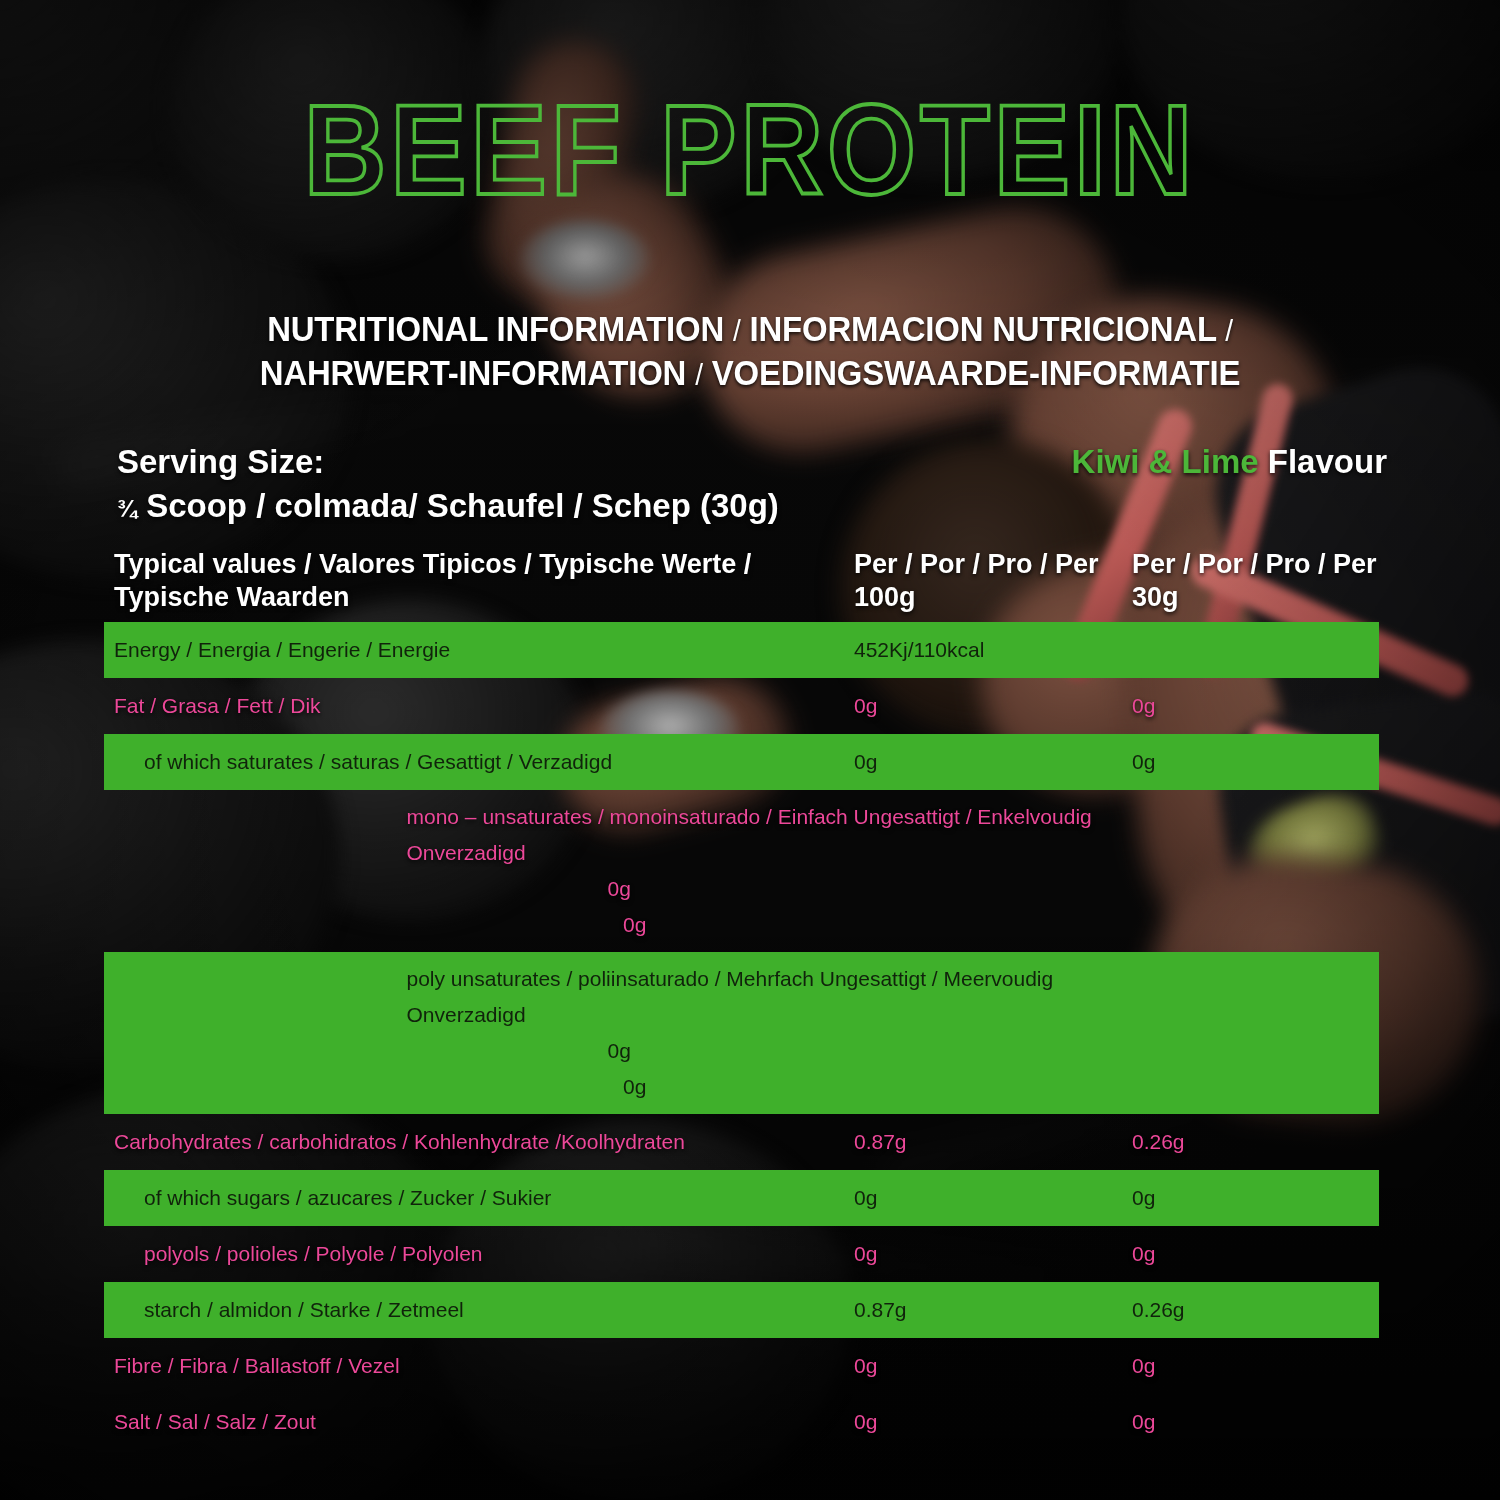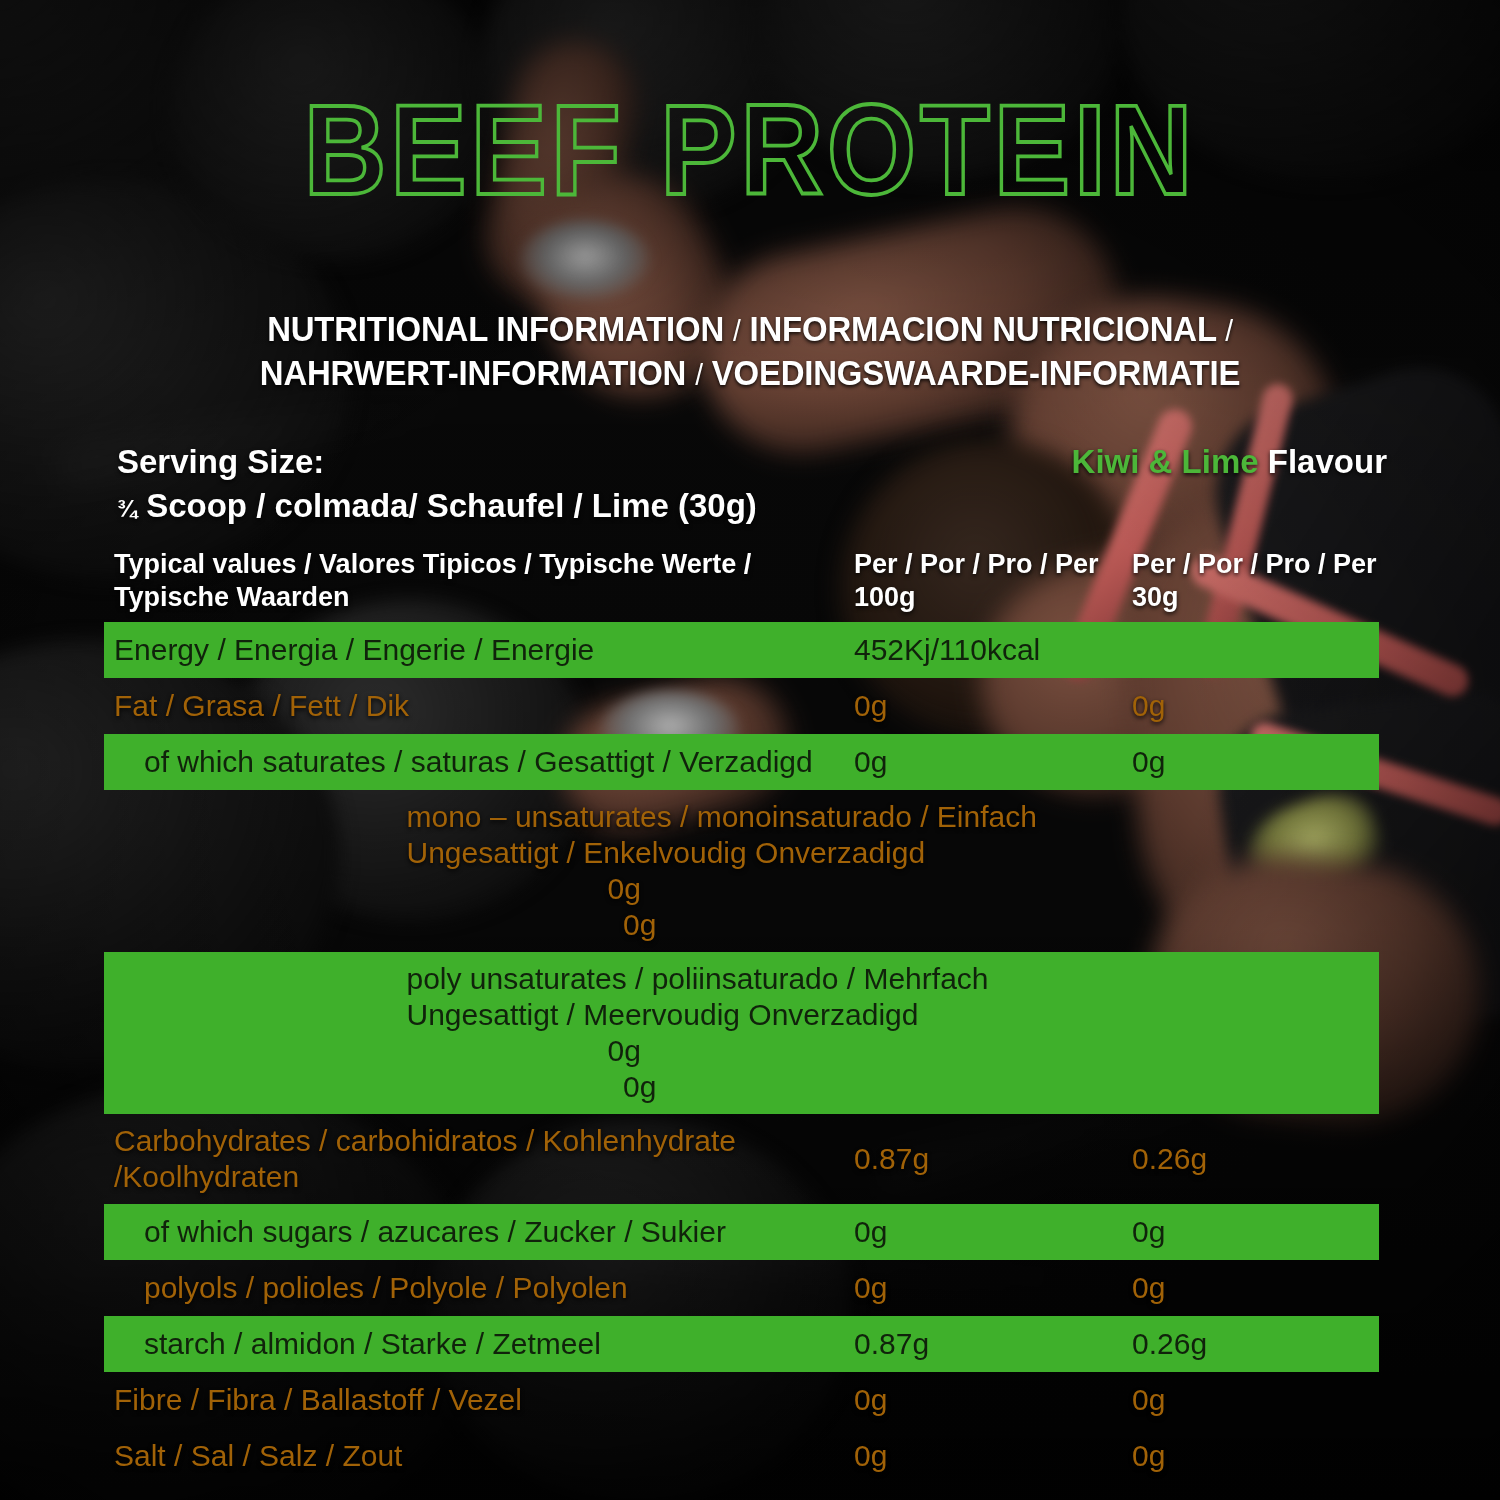--- a/index.html
+++ b/index.html
@@ -126,26 +126,26 @@
     padding:0 0 8px 10px;
     text-shadow:0 2px 4px rgba(0,0,0,0.85);
   }
   .thead .c-name { width:740px; padding-right:10px; }
   .thead .c-v1   { width:278px; }
   .thead .c-v2   { width:247px; }
 
   .row {
     display:flex; align-items:center;
     min-height:56px;
-    font-size:30px;
+    font-size:21px;
     line-height:36px;
     padding:9px 0 9px 10px;
   }
   .row.green { background:#3FB02B; color:#10230b; font-weight:400; }
-  .row.dark  { background:transparent; color:#a16207; font-weight:400;
+  .row.dark  { background:transparent; color:#ec4899; font-weight:400;
                text-shadow:0 2px 4px rgba(0,0,0,0.9); }
   .row.indent .c-name { padding-left:30px; }
 
   .row .c-name { width:740px; padding-right:14px; }
   .row .c-v1   { width:278px; }
   .row .c-v2   { width:247px; }
 
   .row.tall { min-height:86px;flex-direction:column; }
 </style>
 </head>
@@ -216,21 +216,21 @@
       <span>NAHRWERT-INFORMATION</span>
       <span class="sep">/</span>
       <span>VOEDINGSWAARDE-INFORMATIE</span>
     </div>
   </div>
 
   <div id="serving">
     <div>Serving Size:</div>
     <div>
       <span class="frac">¾</span>
-      <span>Scoop / colmada/ Schaufel / Lime (30g)</span>
+      <span>Scoop / colmada/ Schaufel / Schep (30g)</span>
     </div>
   </div>
 
   <div id="flavour">
     <span class="kiwi">Kiwi &amp; Lime</span>
     <span>Flavour</span>
   </div>
 
   <div id="table">
 

